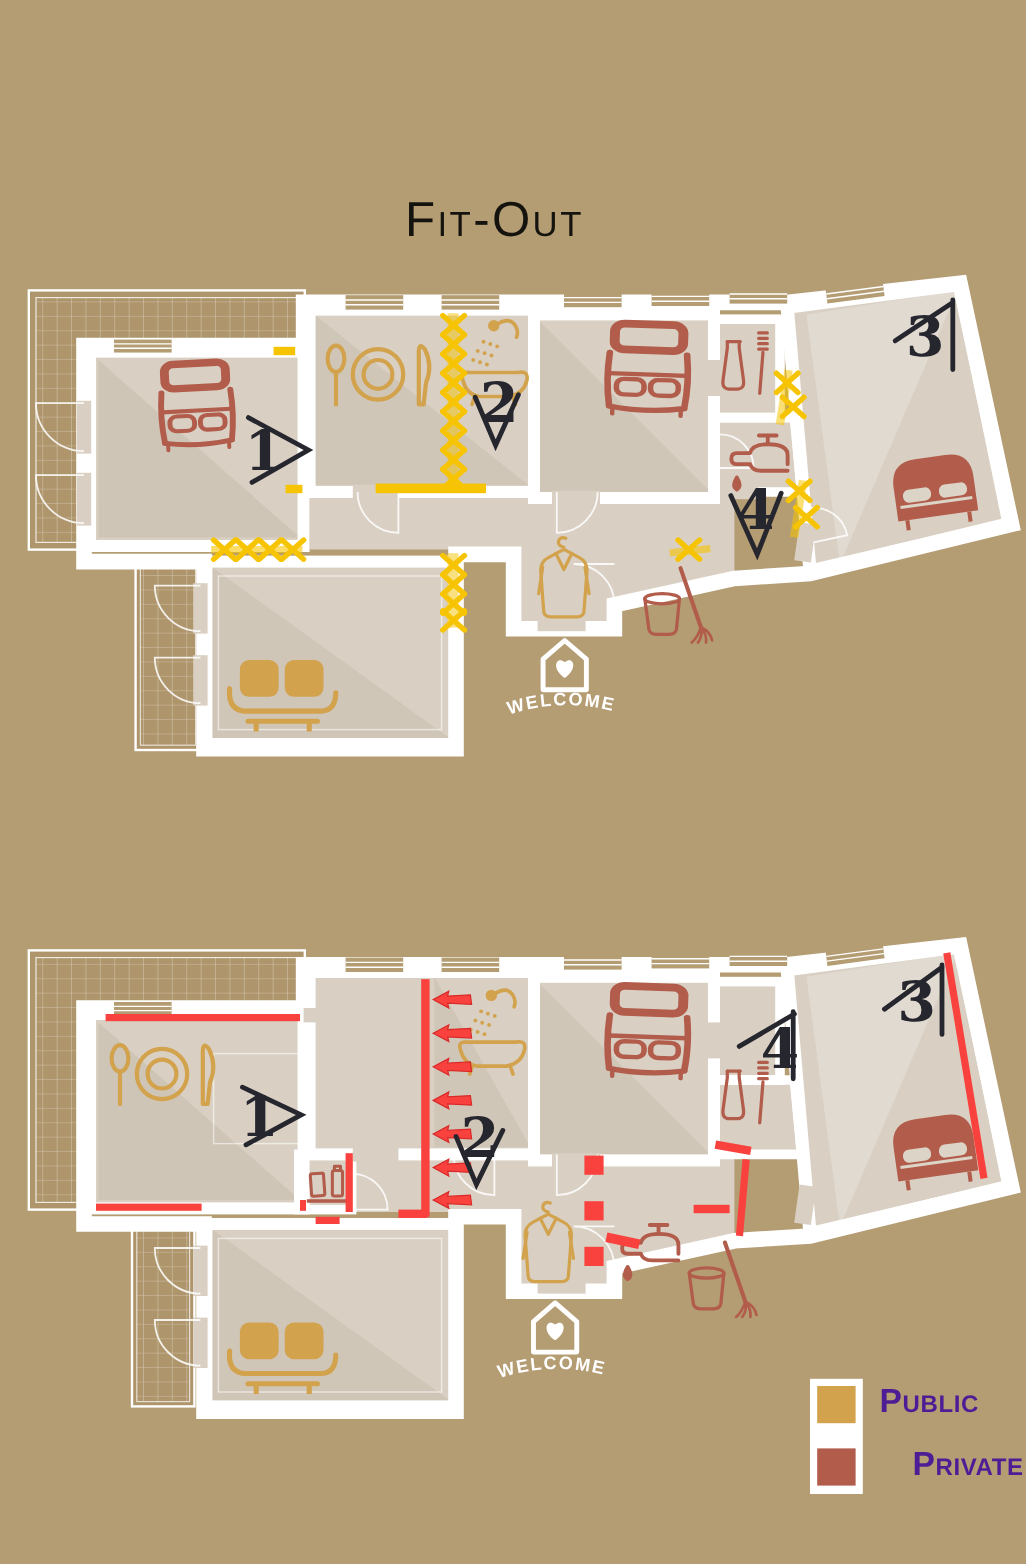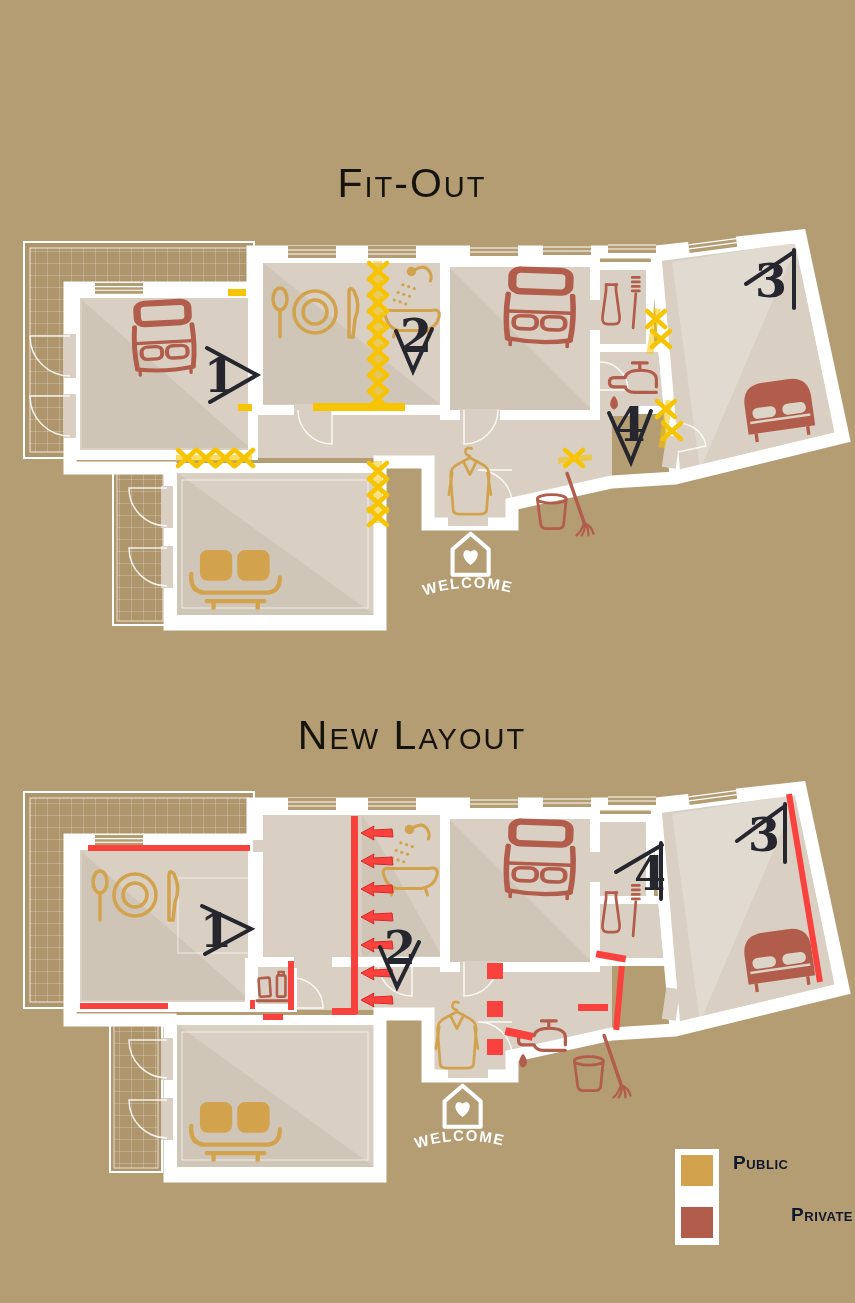--- a/index.html
+++ b/index.html
@@ -22,22 +22,22 @@
   .icon-red{color:var(--private);}
   .icon-white{color:#ffffff;}
   .wallstroke{fill:none;stroke:var(--wall);}
   .arc{fill:none;stroke:rgba(255,255,255,.85);stroke-width:1.5;}
   .ghost{fill:none;stroke:rgba(255,255,255,.55);stroke-width:1.2;}
   .legend{position:absolute;left:655px;top:1142px;width:200px;height:120px;}
   .legend-box{position:absolute;left:20px;top:7px;width:44px;height:96px;background:#fff;}
   .swatch{position:absolute;left:6px;width:32px;height:31px;}
   .swatch-public{top:6px;background:var(--public);}
   .swatch-private{top:58px;background:var(--private);}
-  .legend-label{position:absolute;left:78px;width:120px;margin:0;color:#0f172a;
-        font-weight:bold;font-size:19px;font-variant:small-caps;letter-spacing:.5px;}
+  .legend-label{position:absolute;left:78px;width:120px;margin:0;color:#4c1d95;
+        font-weight:bold;font-size:28px;font-variant:small-caps;letter-spacing:.5px;}
   #legend-label-public{top:10px;}
   #legend-label-private{top:62px;text-align:right;}
 </style>
 </head>
 <body>
 
 <div class="stage">
 
 <svg width="0" height="0" style="position:absolute" aria-hidden="true">
   <defs>
@@ -295,21 +295,20 @@
   </g>
 
   <g>
     <use href="#i-house" class="icon-white" transform="translate(446,528) scale(0.82)"></use>
     <text class="welcome">
       <textPath href="#wp1" startOffset="50%" text-anchor="middle">WELCOME</textPath>
     </text>
   </g>
 </svg>
 
-<h2 class="plan-title" id="title-newlayout">New Layout</h2>
 
 <svg id="plan-newlayout" class="plan-svg" viewBox="0 740 855 470">
   <defs>
         <path id="wp2" d="M412,1150 Q460,1133 508,1147" fill="none"></path>
       </defs>
 
   <g>
     <rect x="24" y="792" width="230" height="216" fill="var(--terrace)" stroke="#fff" stroke-width="2"></rect>
     <rect x="30" y="798" width="218" height="204" fill="url(#tile)" stroke="rgba(255,255,255,.8)" stroke-width="1"></rect>
     <rect x="110" y="1017" width="52" height="155" fill="var(--terrace)" stroke="#fff" stroke-width="2"></rect>

